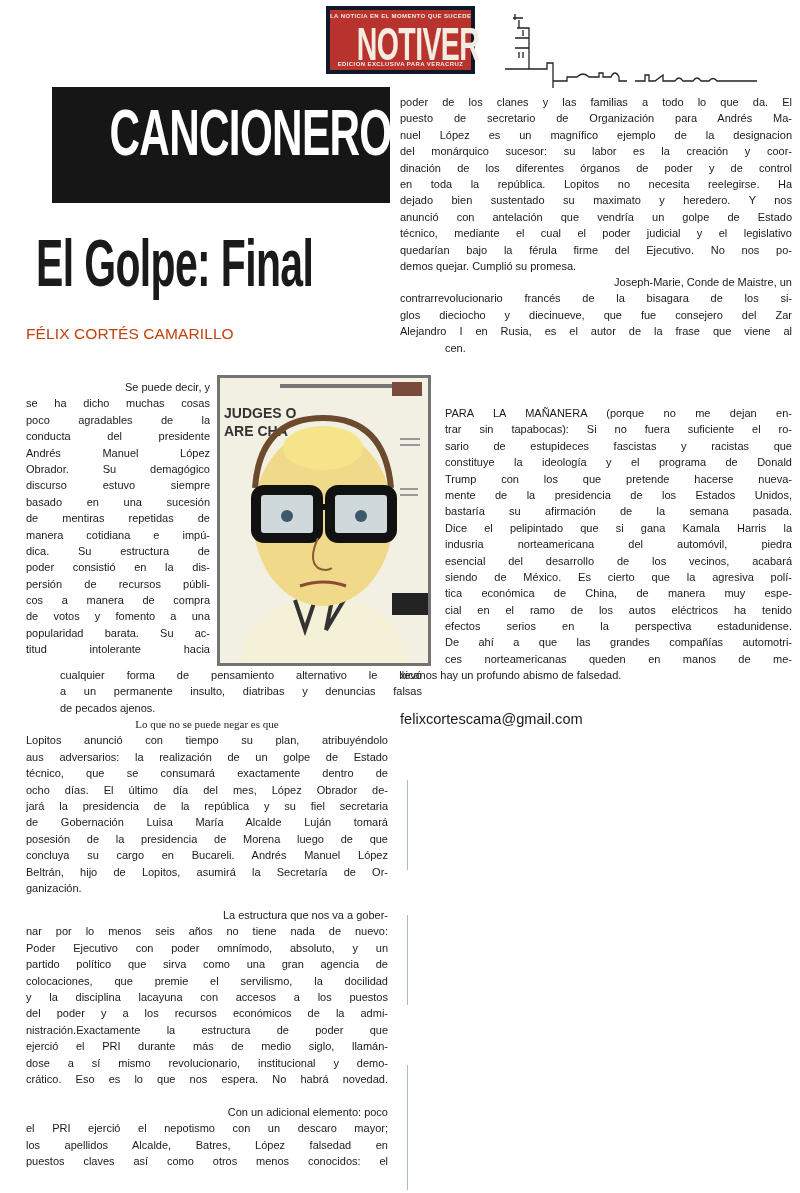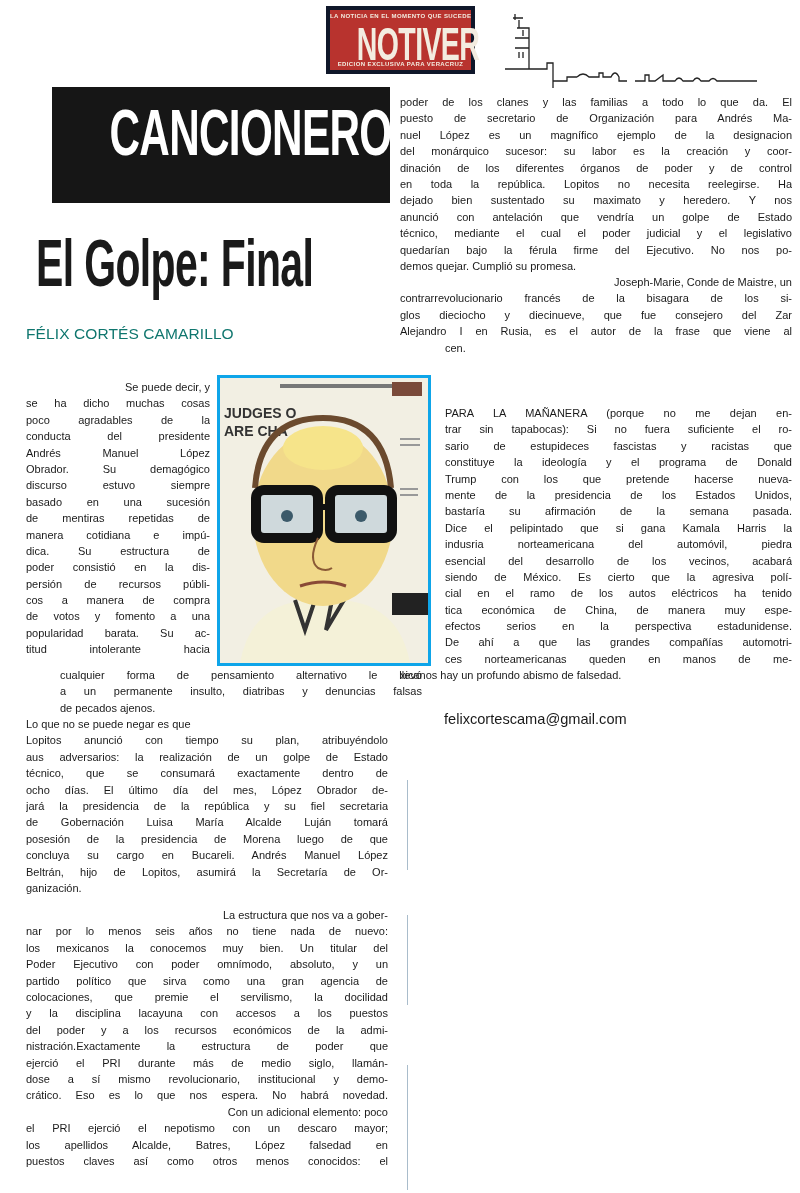--- a/index.html
+++ b/index.html
@@ -24,34 +24,34 @@
               background: #161616; margin-left: 20px; }
     .banner span { position: absolute; left: 0; right: 0; top: 8px; text-align: center;
                    color: #fff; font-size: 64px; font-weight: bold; line-height: 76px;
                    transform: scaleX(0.66); transform-origin: center; letter-spacing: -1px; }
 
     .headline { position: absolute; left: 36px; top: 228px; width: 340px; height: 70px; }
     .headline span { display: block; font-size: 66px; font-weight: bold; line-height: 70px;
                      color: #1a1a1a; transform: scaleX(0.62); transform-origin: left;
                      white-space: nowrap; letter-spacing: -1px; }
 
-    .byline { position: absolute; left: 26px; top: 325px; font-size: 15.5px; color: #0f766e;
+    .byline { position: absolute; left: 26px; top: 325px; font-size: 15.5px; color: #c2410c;
               letter-spacing: 0.1px; }
 
     
     .p { position: absolute; font-size: 11px; line-height: 16.4px; text-align: justify;
          color: #1a1a1a; }
     .line { display: block; height: 16.4px; white-space: nowrap; overflow: hidden; }
     .line.just { text-align: justify; text-align-last: justify; white-space: normal; }
 
     
     .photo { position: absolute; left: 217px; top: 375px; width: 214px; height: 291px;
-             border: 3px solid #0ea5e9; box-sizing: border-box; background: #0f766e; overflow: hidden; }
-
-    .email { position: absolute; left: 400px; top: 711px; font-size: 14.6px; margin-left: 44px; }
+             border: 3px solid #737373; box-sizing: border-box; background: #0f766e; overflow: hidden; }
+
+    .email { position: absolute; left: 400px; top: 711px; font-size: 14.6px; }
 
     .rule { position: absolute; left: 407px; width: 1px; background: #a9bccb; }
   </style>
 </head>
 <body>
 
 <div class="logo">
   <div class="tag top">LA NOTICIA EN EL MOMENTO QUE SUCEDE</div>
   <div class="brand">NOTIVER</div>
   <div class="tag bot">EDICION EXCLUSIVA PARA VERACRUZ</div>
@@ -127,37 +127,36 @@
   <span class="line just">titud intolerante hacia</span>
 </div>
 
 <div class="p" style="left:26px; top:667px; width:362px;margin-left:34px;">
   <span class="line just">cualquier forma de pensamiento alternativo le llevó</span>
   <span class="line just">a un permanente insulto, diatribas y denuncias falsas</span>
   <span class="line">de pecados ajenos.</span>
 </div>
 
 <div class="p" style="left:26px; top:716px; width:362px;">
-  <span class="line" style="text-align:left;">Lo que no se puede negar es que</span>
+  <span class="line" style="text-align:center;font-family:Liberation Serif, serif;">Lo que no se puede negar es que</span>
   <span class="line just">Lopitos anunció con tiempo su plan, atribuyéndolo</span>
   <span class="line just">aus adversarios: la realización de un golpe de Estado</span>
   <span class="line just">técnico, que se consumará exactamente dentro de</span>
   <span class="line just">ocho días. El último día del mes, López Obrador de-</span>
   <span class="line just">jará la presidencia de la república y su fiel secretaria</span>
   <span class="line just">de Gobernación Luisa María Alcalde Luján tomará</span>
   <span class="line just">posesión de la presidencia de Morena luego de que</span>
   <span class="line just">concluya su cargo en Bucareli. Andrés Manuel López</span>
   <span class="line just">Beltrán, hijo de Lopitos, asumirá la Secretaría de Or-</span>
   <span class="line">ganización.</span>
 </div>
 
 <div class="p" style="left:26px; top:907px; width:362px;">
   <span class="line" style="text-align:right;">La estructura que nos va a gober-</span>
   <span class="line just">nar por lo menos seis años no tiene nada de nuevo:</span>
-  <span class="line just">los mexicanos la conocemos muy bien. Un titular del</span>
   <span class="line just">Poder Ejecutivo con poder omnímodo, absoluto, y un</span>
   <span class="line just">partido político que sirva como una gran agencia de</span>
   <span class="line just">colocaciones, que premie el servilismo, la docilidad</span>
   <span class="line just">y la disciplina lacayuna con accesos a los puestos</span>
   <span class="line just">del poder y a los recursos económicos de la admi-</span>
   <span class="line just">nistración.Exactamente la estructura de poder que</span>
   <span class="line just">ejerció el PRI durante más de medio siglo, llamán-</span>
   <span class="line just">dose a sí mismo revolucionario, institucional y demo-</span>
   <span class="line just">crático. Eso es lo que nos espera. No habrá novedad.</span>
 </div>
@@ -196,22 +195,22 @@
   <span class="line just">trar sin tapabocas):  Si no fuera suficiente el ro-</span>
   <span class="line just">sario de estupideces fascistas y racistas que</span>
   <span class="line just">constituye la ideología y el programa de Donald</span>
   <span class="line just">Trump con los que pretende hacerse nueva-</span>
   <span class="line just">mente de la presidencia de los Estados Unidos,</span>
   <span class="line just">bastaría su afirmación de la semana pasada.</span>
   <span class="line just">Dice el pelipintado que si gana Kamala Harris la</span>
   <span class="line just">indusria norteamericana del automóvil, piedra</span>
   <span class="line just">esencial del desarrollo de los vecinos, acabará</span>
   <span class="line just">siendo de México. Es cierto que la agresiva polí-</span>
+  <span class="line just">tica económica de China, de manera muy espe-</span>
   <span class="line just">cial en el ramo de los autos eléctricos ha tenido</span>
-  <span class="line just">tica económica de China, de manera muy espe-</span>
   <span class="line just">efectos serios en la perspectiva estadunidense.</span>
   <span class="line just">De ahí a que las grandes compañías automotri-</span>
   <span class="line just">ces norteamericanas queden en manos de me-</span>
 </div>
 
 <div class="p" style="left:400px; top:667px; width:392px;">
   <span class="line">xicanos hay un profundo abismo de falsedad.</span>
 </div>
 
 <a class="email">felixcortescama@gmail.com</a>

